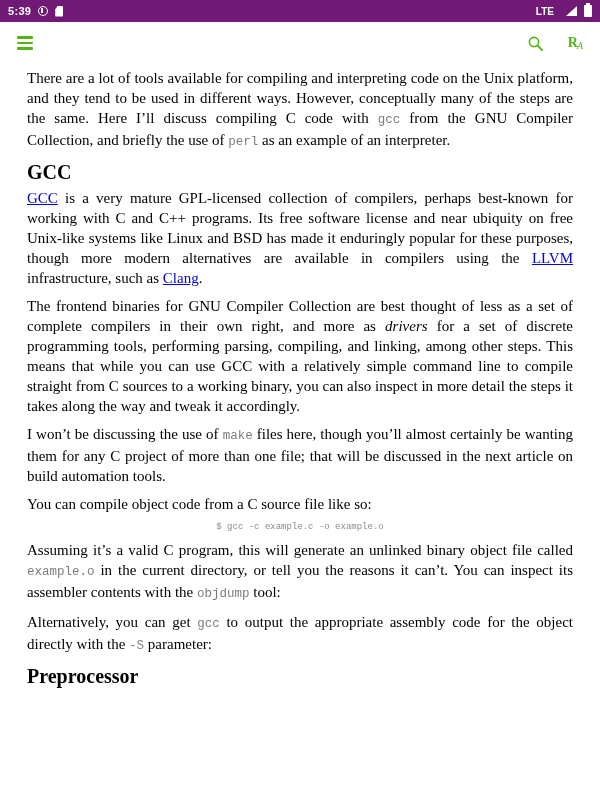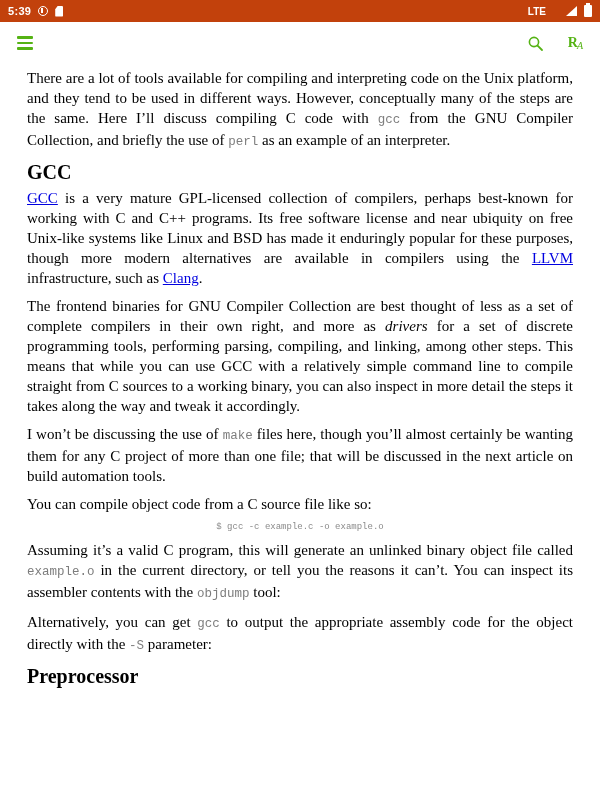--- a/index.html
+++ b/index.html
@@ -2,34 +2,34 @@
 <html style="--accent: #55b314;"><head>
 <meta charset="utf-8">
 <style>
   html,body{margin:0;padding:0;}
   body{
     width:600px;height:800px;overflow:hidden;background:#fff;
     font-family:"Liberation Serif",serif;
   }
   
   .statusbar{
-    height:22px;background:#c2410c;color:#fff;
+    height:22px;background:#701a75;color:#fff;
     display:flex;align-items:center;
     padding:0 8px;box-sizing:border-box;
     font-family:"Liberation Sans",sans-serif;font-size:11px;font-weight:bold;
   }
   .sb-left{display:flex;align-items:center;gap:7px;}
   .sb-right{margin-left:auto;display:flex;align-items:center;gap:4px;}
   .sb-time{letter-spacing:.3px;}
   .circ-icon{width:10px;height:10px;border:1.5px solid #fff;border-radius:50%;
     box-sizing:border-box;position:relative;}
   .circ-icon::after{content:"";position:absolute;left:2px;top:1px;width:2px;height:5px;background:#fff;}
   .sd-icon{width:8px;height:11px;background:#fff;border-radius:1px;
     clip-path:polygon(35% 0,100% 0,100% 100%,0 100%,0 35%);}
-  .net-label{font-size:10px;font-weight:bold;margin-right:16px;}
+  .net-label{font-size:10px;font-weight:bold;margin-right:8px;}
   .signal-icon{width:0;height:0;border-style:solid;
     border-width:0 0 10px 11px;border-color:transparent transparent #fff transparent;}
   .batt-icon{width:8px;height:12px;background:#fff;border-radius:1px;position:relative;margin-left:3px;}
   .batt-icon::before{content:"";position:absolute;top:-2px;left:2px;width:4px;height:2px;background:#fff;}
   
   .toolbar{
     height:42px;background:#fff;display:flex;align-items:center;
     padding:0 17px;box-sizing:border-box;
   }
   .hamburger{display:flex;flex-direction:column;gap:3px;cursor:pointer;}

